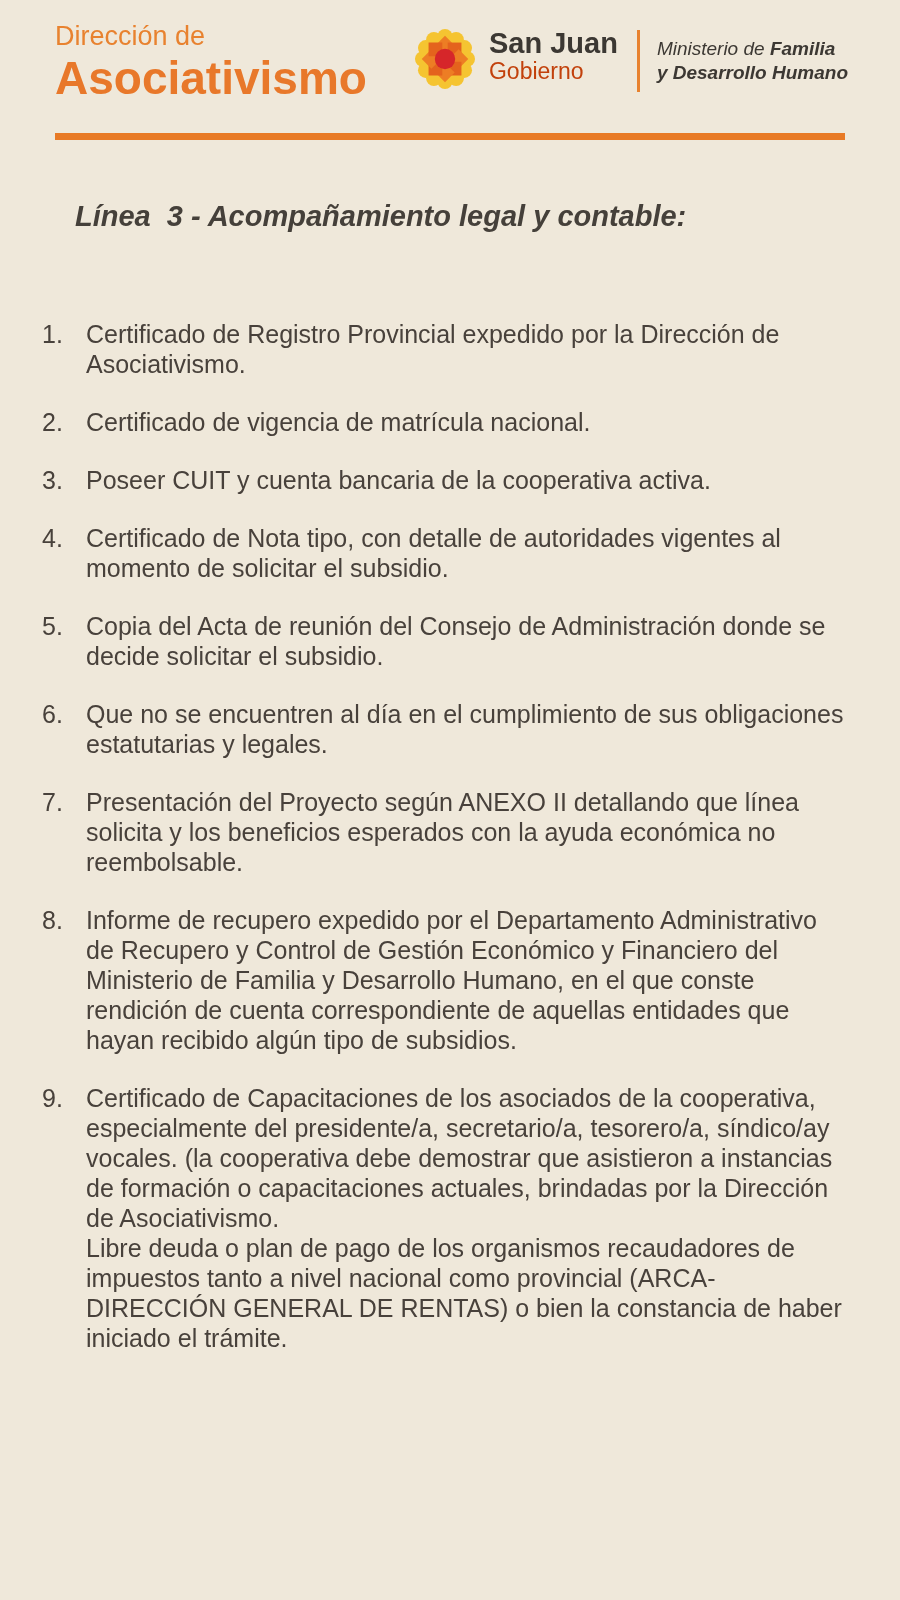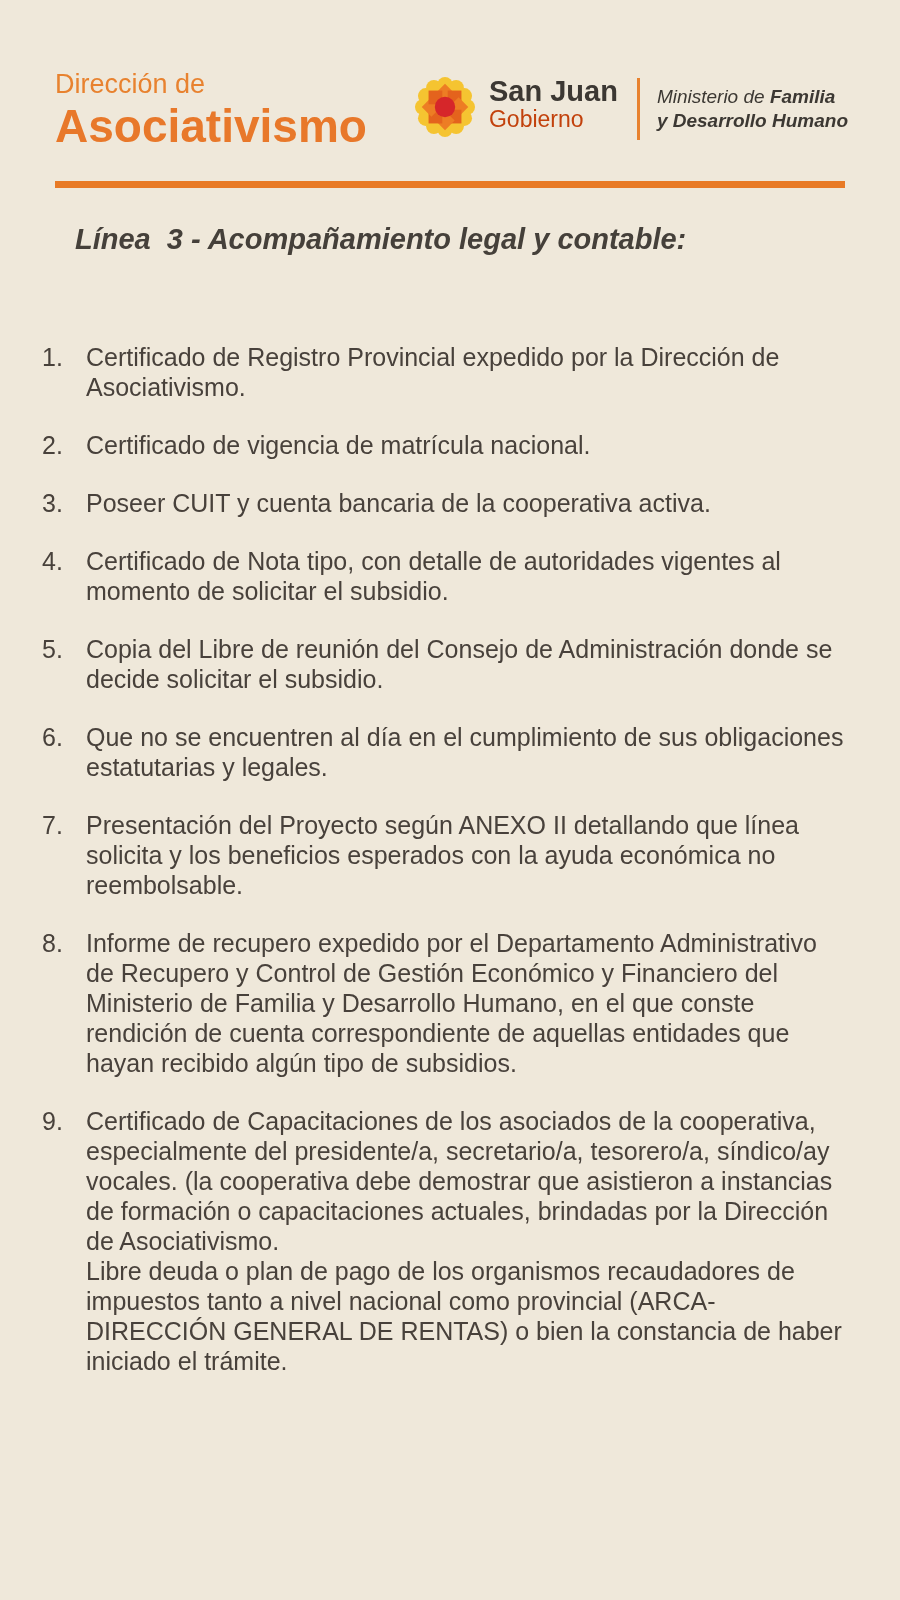--- a/index.html
+++ b/index.html
@@ -15,21 +15,21 @@
     background: #efe8da;
     overflow: hidden;
     color: #4a433c;
   }
 
   
   .header {
     display: flex;
     justify-content: space-between;
     align-items: flex-start;
-    padding: 68px 52px 0 55px;
+    padding: 20px 52px 0 55px;
   }
   .dept-line1 {
     font-size: 27px;
     color: #e8822f;
     line-height: 1.2;
   }
   .dept-line2 {
     font-size: 46px;
     font-weight: bold;
     color: #e8782a;
@@ -81,21 +81,21 @@
     margin: 37px 160px 0 68px;
     max-width: 640px;
     font-size: 33px;
     font-weight: bold;
     font-style: italic;
     color: #e87e2b;
     line-height: 1.26;
     letter-spacing: 0.2px;
   }
   .line-subtitle {
-    margin: 35px 80px 0 75px;
+    margin: 60px 80px 0 75px;
     font-size: 29px;
     font-weight: bold;
     font-style: italic;
     color: #45403a;
     white-space: pre-wrap;
   }
 
   
   .req-list {
     list-style: none;
@@ -195,21 +195,21 @@
     </li>
     <li class="req-item">
       <span class="req-num">4.</span>
       <div class="req-text">
           <p>Certificado de Nota tipo, con detalle de autoridades vigentes al momento de solicitar el subsidio.</p>
         </div>
     </li>
     <li class="req-item">
       <span class="req-num">5.</span>
       <div class="req-text">
-          <p>Copia del Libre de reunión del Consejo de Administración donde se decide solicitar el subsidio.</p>
+          <p>Copia del Acta de reunión del Consejo de Administración donde se decide solicitar el subsidio.</p>
         </div>
     </li>
     <li class="req-item">
       <span class="req-num">6.</span>
       <div class="req-text">
           <p>Que no se encuentren al día en el cumplimiento de sus obligaciones estatutarias y legales.</p>
         </div>
     </li>
     <li class="req-item">
       <span class="req-num">7.</span>

